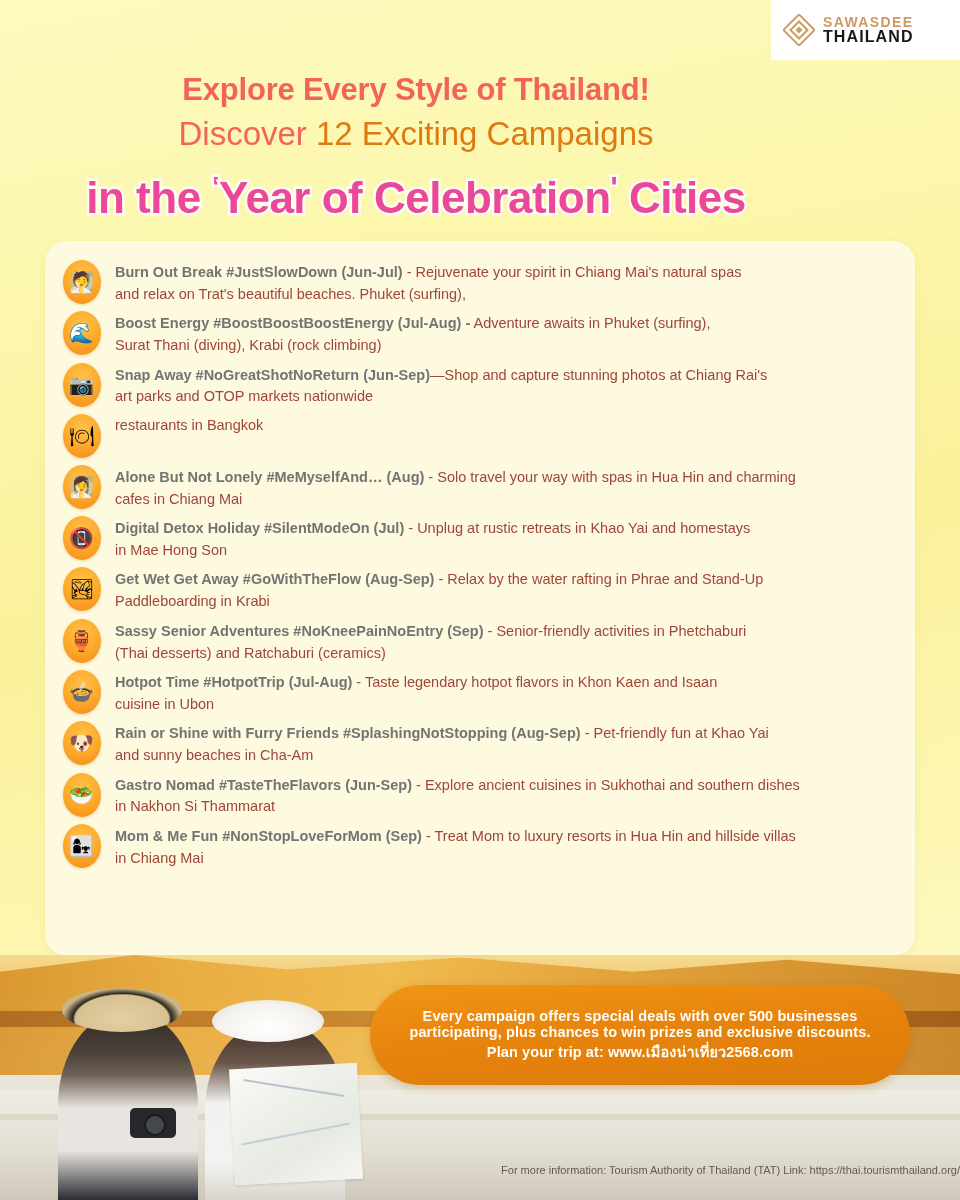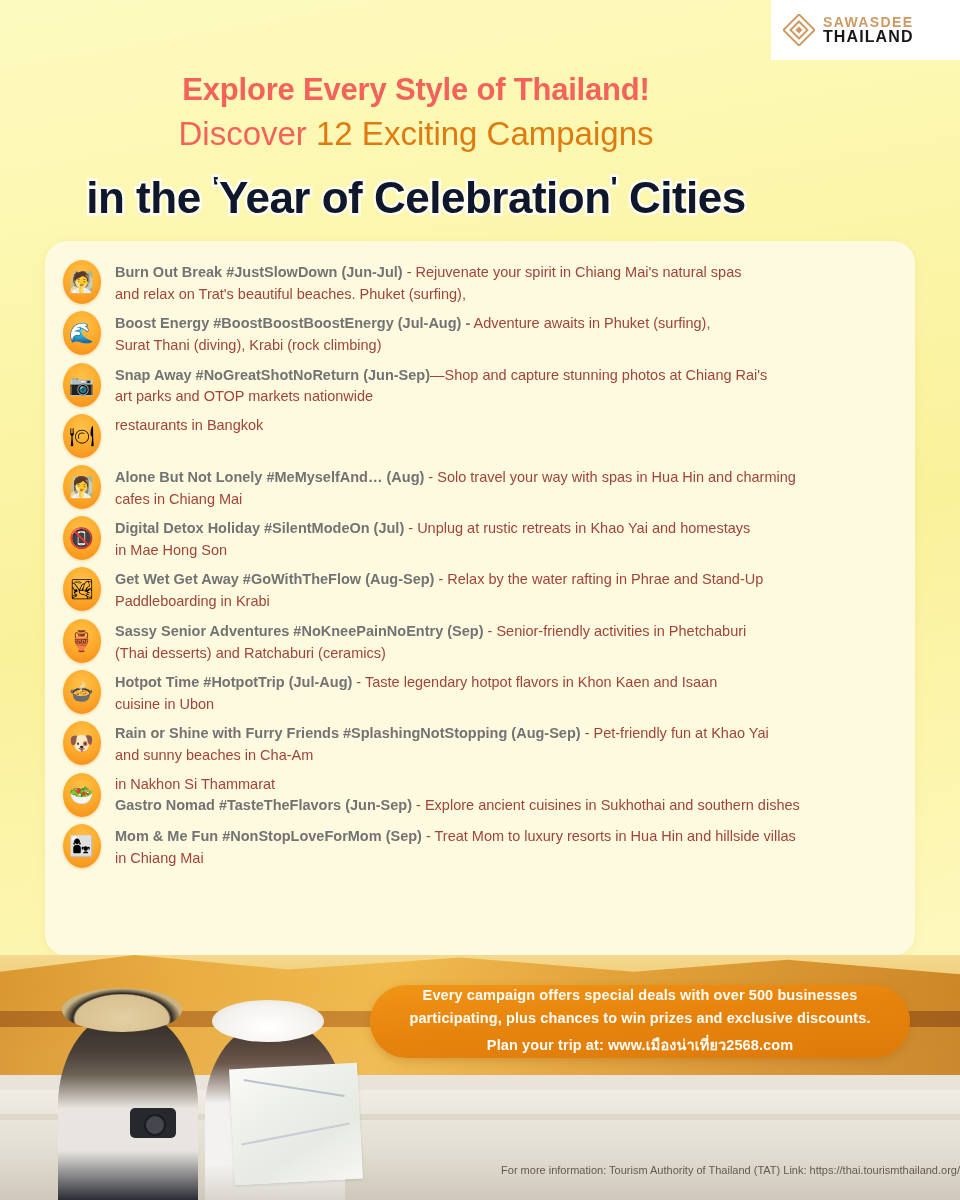--- a/index.html
+++ b/index.html
@@ -24,21 +24,21 @@
   
   .headline{ position:absolute; top:74px; left:0; width:832px; text-align:center; }
   .h-l1{
     font-size:31px; font-weight:800; color:#f4625c; letter-spacing:-0.2px;
     line-height:1.0; margin-bottom:12px;
   }
   .h-l2{ font-size:33px; font-weight:400; line-height:1.0; margin-bottom:22px; }
   .h-l2 .c1{ color:#f4625c; }
   .h-l2 .c2{ color:#de7a10; }
   .h-l3{
-    font-size:44px; font-weight:800; color:#0f172a; line-height:1.0;
+    font-size:44px; font-weight:800; color:#ec4899; line-height:1.0;
     letter-spacing:-0.5px;
     -webkit-text-stroke:5px #fffdf2; paint-order:stroke fill;
   }
   .h-l3 .q{ font-size:30px; vertical-align:16px; }
 
   
   .card{
     position:absolute; left:45px; top:241px; width:870px; height:715px;
     background:#fdfae0; border-radius:22px;
     box-shadow:0 2px 10px rgba(190,170,60,.13);
@@ -106,24 +106,24 @@
        background:#b9c2cc; transform:rotate(12deg); }
   .map::after{ content:""; position:absolute; left:6%; top:58%; width:86%; height:2px;
        background:#c6cdd6; transform:rotate(-8deg); }
   .cam{ position:absolute; left:130px; bottom:62px; width:46px; height:30px;
        background:#26282c; border-radius:5px; }
   .cam::after{ content:""; position:absolute; left:14px; top:6px; width:18px; height:18px;
        border-radius:50%; background:#44484e; border:2px solid #1a1c1f; }
 
   
   .pill{
-    position:absolute; left:370px; top:985px; width:540px; height:73px;
+    position:absolute; left:370px; top:985px; width:540px; height:100px;
     background:linear-gradient(175deg,#f09516 0%,#e7840d 45%,#de7a09 100%);
     border-radius:52px; display:flex; flex-direction:column;
-    align-items:center; justify-content:center; gap:7px;
+    align-items:center; justify-content:center; 
     box-shadow:0 3px 9px rgba(150,90,10,.28);
   }
   .pill div{ color:#fffdf8; font-size:14.5px; font-weight:700; letter-spacing:.1px; }
 
   
   .footer{
     position:absolute; left:0; top:1164px; width:960px; text-align:right;
     font-size:11px; color:#5a5048; opacity:.93;
   }
 </style>
@@ -245,22 +245,22 @@
         <div class="txt">
           <div class="line"><span class="ttl"> Rain or Shine with Furry Friends #SplashingNotStopping (Aug-Sep)</span><span class="dsc"> - </span><span class="dsc">Pet-friendly fun at Khao Yai</span></div>
           <div class="line dsc">and sunny beaches in Cha-Am</div>
         </div>
       </div>
       <div class="row">
         <div class="ic-wrap">
           <div class="badge">🥗</div>
         </div>
         <div class="txt">
+          <div class="line"><span class="ttl">Gastro Nomad #TasteTheFlavors (Jun-Sep)</span><span class="dsc"> - </span><span class="dsc">Explore ancient cuisines in Sukhothai and southern dishes</span></div>
           <div class="line dsc">in Nakhon Si Thammarat</div>
-          <div class="line"><span class="ttl">Gastro Nomad #TasteTheFlavors (Jun-Sep)</span><span class="dsc"> - </span><span class="dsc">Explore ancient cuisines in Sukhothai and southern dishes</span></div>
         </div>
       </div>
       <div class="row">
         <div class="ic-wrap">
           <div class="badge">👩‍👧</div>
         </div>
         <div class="txt">
           <div class="line"><span class="ttl">Mom &amp; Me Fun #NonStopLoveForMom (Sep)</span><span class="dsc"> - </span><span class="dsc">Treat Mom to luxury resorts in Hua Hin and hillside villas</span></div>
           <div class="line dsc">in Chiang Mai</div>
         </div>

